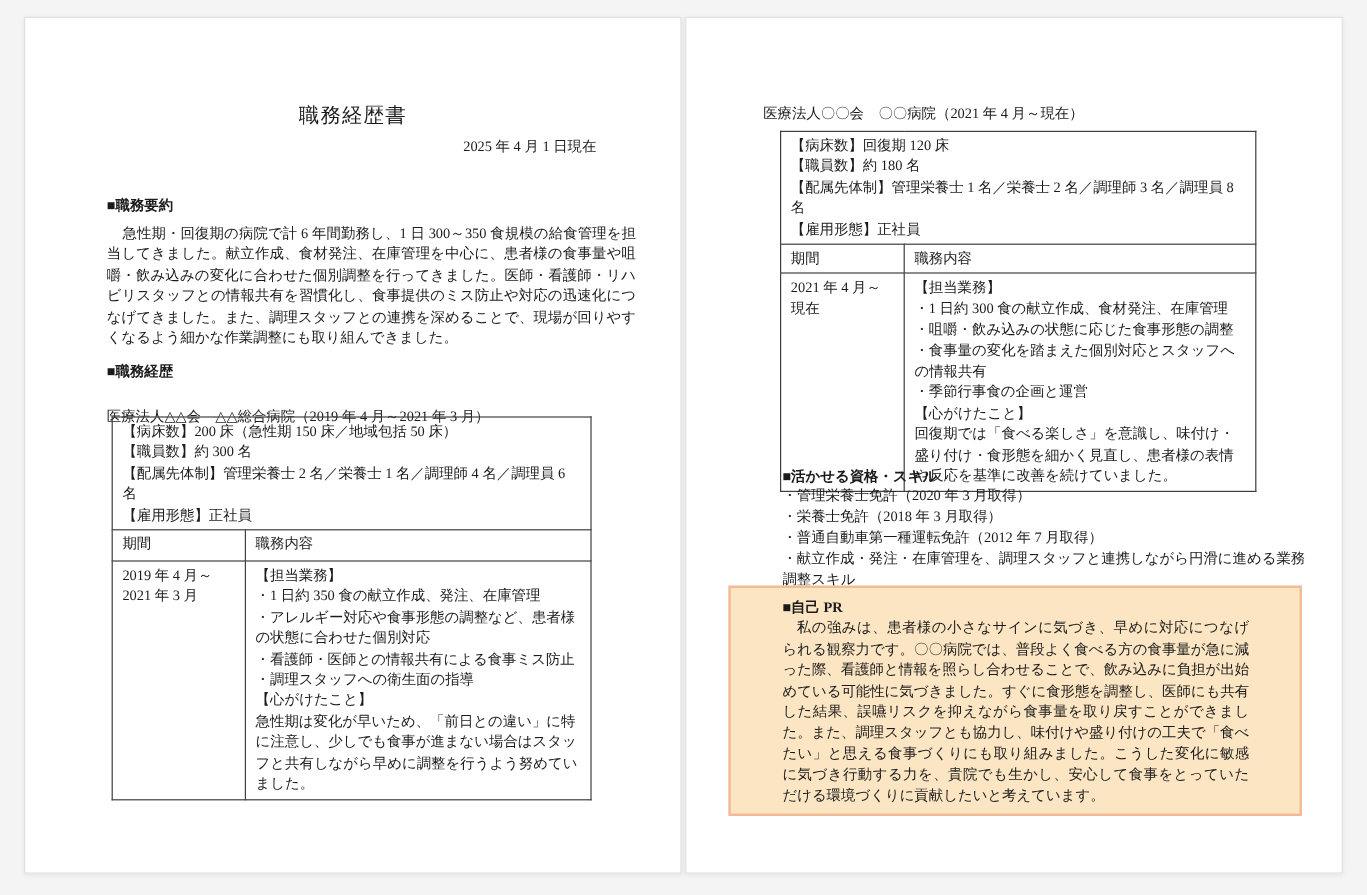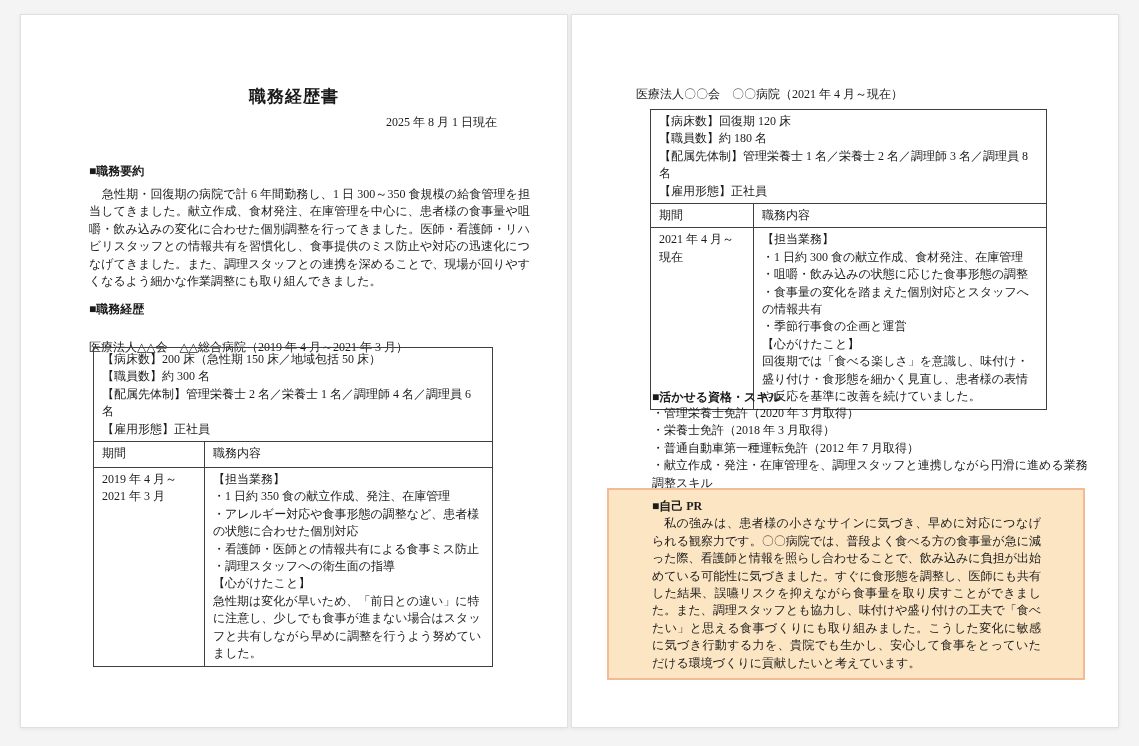--- a/index.html
+++ b/index.html
@@ -4,21 +4,21 @@
 <style>
   html,body{margin:0;padding:0;background:#f4f4f4;}
   #canvas{position:relative;width:1139px;height:746px;background:#f4f4f4;overflow:hidden;
           font-family:"Liberation Serif","DejaVu Serif",serif;color:#1b1b1b;}
   .page{position:absolute;top:14px;width:548px;height:714px;background:#ffffff;
         border:1px solid #e0e0e0;box-shadow:0 1px 4px rgba(0,0,0,0.07);box-sizing:border-box;}
   #page-left{left:20px;}
   #page-right{left:571px;}
   .abs{position:absolute;}
   .fs{font-size:12px;line-height:17.4px;}
-  .doc-title{font-size:17px;font-weight:bold;text-align:center;width:100%;letter-spacing:1px;}
+  .doc-title{font-size:17px;font-weight:normal;text-align:center;width:100%;letter-spacing:1px;}
   .right-align{text-align:right;}
   .sec-head{font-size:12px;font-weight:bold;line-height:17.4px;}
   .para{font-size:12px;line-height:17.4px;text-align:justify;text-indent:13px;}
   table.doc-table{border-collapse:collapse;table-layout:fixed;}
   table.doc-table td{border:1px solid #3f3f3f;vertical-align:top;padding:3px 8px;
         font-size:12px;line-height:17.4px;}
   .info-cell-l{height:68px;}
   .head-cell-l{height:19px;}
   .data-cell-l{height:168px;}
   .info-cell-r{height:66px;}
@@ -31,21 +31,21 @@
 </style>
 </head>
 <body>
 
 <div id="canvas">
 
   <div class="page" id="page-left">
 
     <div class="abs doc-title" style="top:70px;left:0;">職務経歴書</div>
 
-    <div class="abs fs right-align" style="top:99px;left:68px;width:408px;">2025 年 8 月 1 日現在</div>
+    <div class="abs fs right-align" style="top:99px;left:68px;width:408px;">2025 年 4 月 1 日現在</div>
 
 
     <div class="abs sec-head" style="top:148px;left:68px;">■職務要約</div>
 
     <div class="abs para" style="top:171px;left:68px;width:441px;">急性期・回復期の病院で計 6 年間勤務し、1 日 300～350 食規模の給食管理を担当してきました。献立作成、食材発注、在庫管理を中心に、患者様の食事量や咀嚼・飲み込みの変化に合わせた個別調整を行ってきました。医師・看護師・リハビリスタッフとの情報共有を習慣化し、食事提供のミス防止や対応の迅速化につなげてきました。また、調理スタッフとの連携を深めることで、現場が回りやすくなるよう細かな作業調整にも取り組んできました。</div>
 
     <div class="abs sec-head" style="top:286px;left:68px;">■職務経歴</div>
 
     <div class="abs fs" style="top:324px;left:68px;width:441px;">医療法人△△会　△△総合病院（2019 年 4 月～2021 年 3 月）</div>
 

